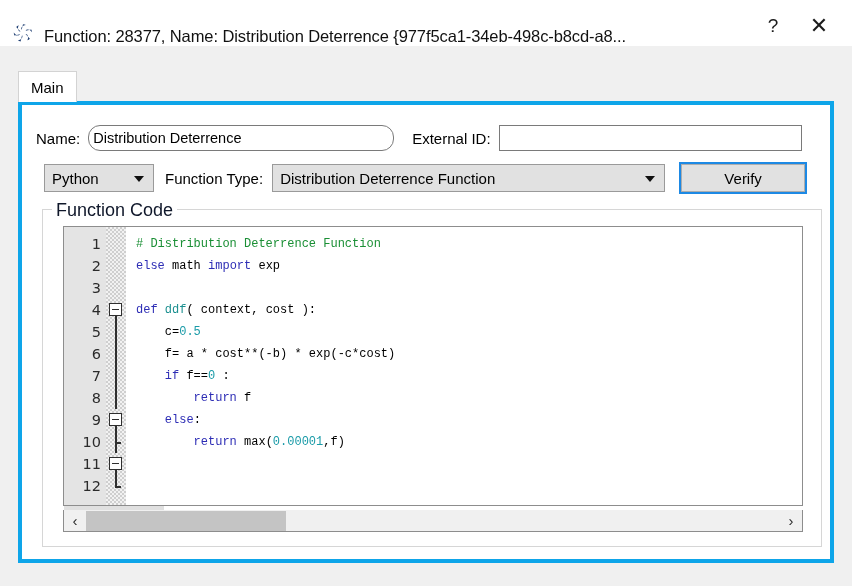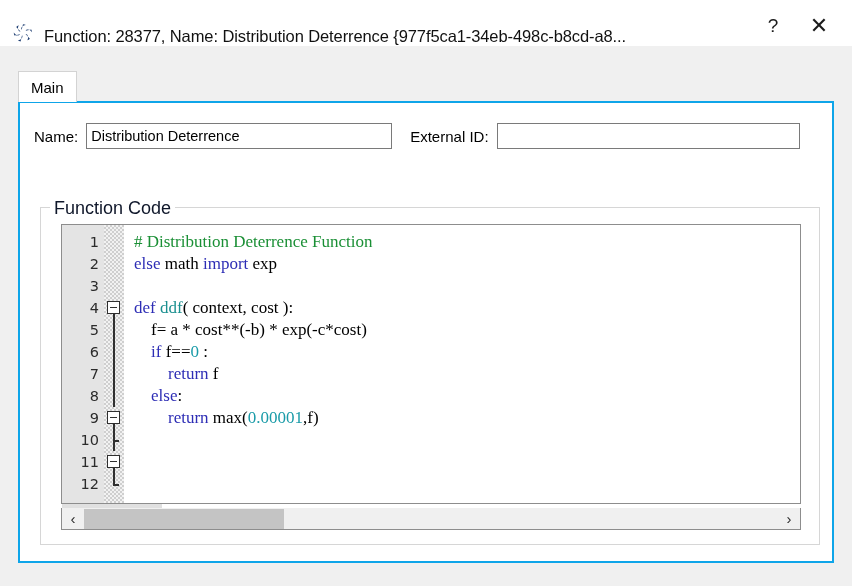--- a/index.html
+++ b/index.html
@@ -88,21 +88,21 @@
     color: #000;
     position: relative;
     z-index: 6;
   }
 
   .tabpage {
     position: absolute;
     left: 8px; top: 43px;
     width: 816px; height: 462px;
     background: #ffffff;
-    border: 2px solid #0ea5e9;
+    border: 4px solid #0ea5e9;
   }
 
   
   .row-name {
     position: absolute;
     left: 14px; top: 20px;
     width: 786px; height: 26px;
     display: flex; align-items: center;
   }
   .lbl {
@@ -113,21 +113,21 @@
   .txtbox {
     height: 26px;
     border: 1px solid #7a7a7a;
     background: #ffffff;
     font-size: 14.5px;
     color: #000000;
     padding: 0 4px;
     display: flex; align-items: center;
     font-family: "Liberation Sans", sans-serif;
   }
-  #name-input { width: 306px; margin-left: 8px; }
+  #name-input { width: 306px; margin-left: 8px; border-radius: 12px; }
   #extid-label { margin-left: 18px; }
   #extid-input { width: 303px; margin-left: 8px; flex: 0 0 auto; }
 
   
   .row-type {
     position: absolute;
     left: 22px; top: 58px;
     width: 778px; height: 30px;
     display: flex; align-items: center;
   }
@@ -239,22 +239,22 @@
     position: absolute;
     left: 9px;
     width: 6px; height: 1.6px;
     background: #2f2f2f;
   }
   .code-area {
     flex: 1 1 auto;
     background: #ffffff;
     padding-top: 6px;
     padding-left: 10px;
-    font-family: Liberation Serif, serif;
-    font-size: 17px;
+    font-family: Liberation Mono, monospace;
+    font-size: 12px;
     overflow: hidden;
   }
   .code-area .cl {
     height: 22px;
     line-height: 22px;
     white-space: pre;
     color: #000000;
   }
   .tok-com { color: #1a8f35; }
   .tok-kw  { color: #2d2db5; font-weight: 500; }
@@ -333,20 +333,32 @@
 
       <div class="tabpage">
 
         <div class="row-name">
           <span class="lbl">Name:</span>
           <div class="txtbox" id="name-input">Distribution Deterrence</div>
           <span class="lbl" id="extid-label">External ID:</span>
           <div class="txtbox" id="extid-input"></div>
         </div>
 
+        <div class="row-type">
+          <div class="combo" id="lang-combo">
+            <span>Python</span>
+            <span class="arrow"></span>
+          </div>
+          <span class="lbl" id="ftype-label">Function Type:</span>
+          <div class="combo" id="ftype-combo">
+            <span>Distribution Deterrence Function</span>
+            <span class="arrow"></span>
+          </div>
+          <div class="btn">Verify</div>
+        </div>
 
         <div class="groupbox">
           <div class="group-caption">Function Code</div>
 
           <div class="editor">
             <div class="gutter" id="gutter">
                 <div class="ln">1</div>
                 <div class="ln">2</div>
                 <div class="ln">3</div>
                 <div class="ln">4</div>
@@ -394,20 +406,21 @@
                 <div class="fslot">
                   <div class="fold-line" style="top: 0px; height: 12px;"></div>
                   <div class="fold-tick" style="top: 11px;"></div>
                 </div>
               </div>
             <div class="code-area" id="code-area">
                 <div class="cl"><span class="tok-com"># Distribution Deterrence Function</span></div>
                 <div class="cl"><span class="tok-kw">else</span><span class="tok-txt"> math </span><span class="tok-kw">import</span><span class="tok-txt"> exp</span></div>
                 <div class="cl"><span class="tok-txt"></span></div>
                 <div class="cl"><span class="tok-kw">def</span><span class="tok-txt"> </span><span class="tok-fn">ddf</span><span class="tok-txt">( context, cost ):</span></div>
+                <div class="cl"><span class="tok-txt">    c=</span><span class="tok-num">0.5</span></div>
                 <div class="cl"><span class="tok-txt">    f= a * cost**(-b) * exp(-c*cost)</span></div>
                 <div class="cl"><span class="tok-txt">    </span><span class="tok-kw">if</span><span class="tok-txt"> f==</span><span class="tok-num">0</span><span class="tok-txt"> :</span></div>
                 <div class="cl"><span class="tok-txt">        </span><span class="tok-kw">return</span><span class="tok-txt"> f</span></div>
                 <div class="cl"><span class="tok-txt">    </span><span class="tok-kw">else</span><span class="tok-txt">:</span></div>
                 <div class="cl"><span class="tok-txt">        </span><span class="tok-kw">return</span><span class="tok-txt"> max(</span><span class="tok-num">0.00001</span><span class="tok-txt">,f)</span></div>
               </div>
           </div>
 
           <div class="editor-hgap"></div>
 

